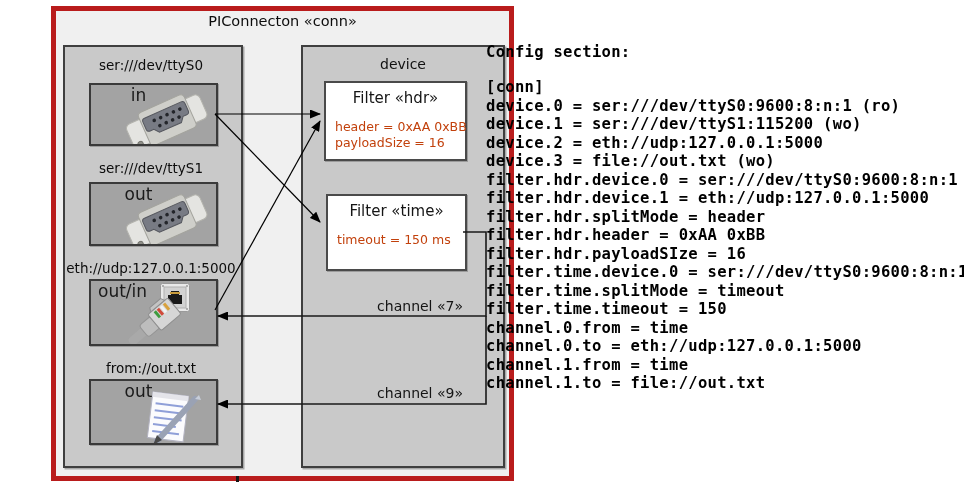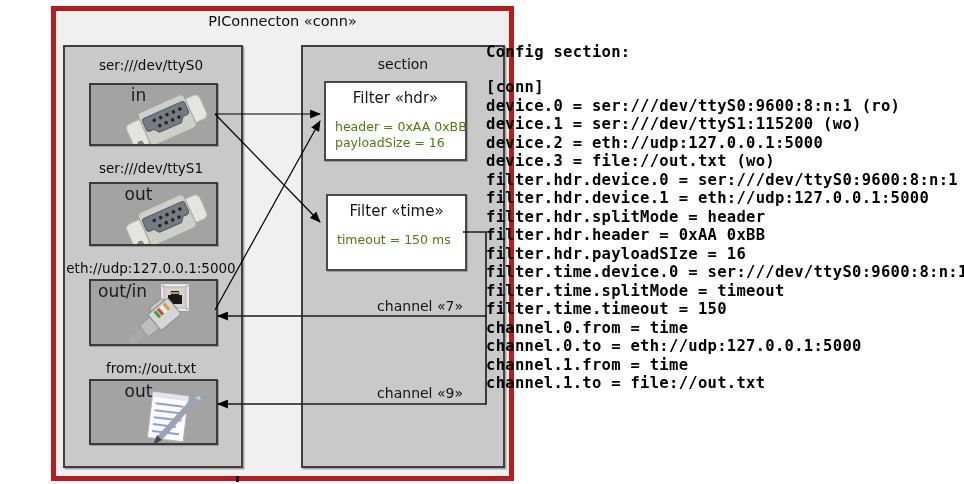--- a/index.html
+++ b/index.html
@@ -24,21 +24,21 @@
   .dev-box{position:absolute;left:33px;width:125px;background:#a3a3a3;border:2px solid #3a3a3a;
            box-shadow:1px 1px 0 rgba(110,110,110,.5);overflow:hidden;}
   .dev-role{position:absolute;top:0px;left:0;right:0;text-align:center;
             padding-right:30px;font-size:17px;color:#1a1a1a;}
   .role-left{text-align:left;padding-left:7px;padding-right:6px;}
 
   
   .f-box{position:absolute;background:#fff;border:2px solid #4a4a4a;
          box-shadow:1px 1px 0 rgba(110,110,110,.5);}
   .f-title{position:absolute;left:0;top:6px;width:100%;text-align:center;font-size:15px;color:#151515;}
-  .f-attrs{position:absolute;left:9px;top:36px;white-space:pre;font-size:12.5px;line-height:16px;color:#4d7c0f;}
+  .f-attrs{position:absolute;left:9px;top:36px;white-space:pre;font-size:12.5px;line-height:16px;color:#c2410c;}
 
   
   .chan-label{position:absolute;width:150px;text-align:right;font-size:14px;color:#141414;}
 
   
   .wires{position:absolute;left:0;top:0;width:453px;height:465px;pointer-events:none;}
 
   
   .config{position:absolute;left:486px;top:0;width:478px;height:376px;color:#000;margin-top:36px;}
   .config-heading{position:absolute;left:0;top:7px;font-family:"DejaVu Sans Mono",monospace;
@@ -52,21 +52,21 @@
 <body>
 
 <div class="page">
 
   <div class="diagram">
 
     <div class="diagram-title">PIConnecton «conn»</div>
 
     <div class="group left-group"></div>
     <div class="group right-group">
-      <div class="group-title">section</div>
+      <div class="group-title">device</div>
     </div>
 
     <div class="dev-label" style="top:46px">ser:///dev/ttyS0</div>
     <div class="dev-box" style="top:72px;height:59px">
       <div class="dev-role">in</div>
       <svg style="position:absolute;right:0;bottom:-2px" width="102" height="52" viewBox="0 0 102 52">
         <g transform="rotate(-24 51 26)">
           <rect x="12" y="15" width="80" height="26" rx="5" fill="#e4e4e1" stroke="#b3b3ad"></rect>
           <rect x="28" y="9" width="50" height="36" rx="4" fill="#cfcfca" stroke="#a3a39d"></rect>
           <path d="M33 16 h40 a3 3 0 0 1 3 3 v8 a3 3 0 0 1 -3 3 h-4 l-4 5 h-24 l-4 -5 h-4 a3 3 0 0 1 -3 -3 v-8 a3 3 0 0 1 3 -3 z" fill="#787b84" stroke="#55575e"></path>

